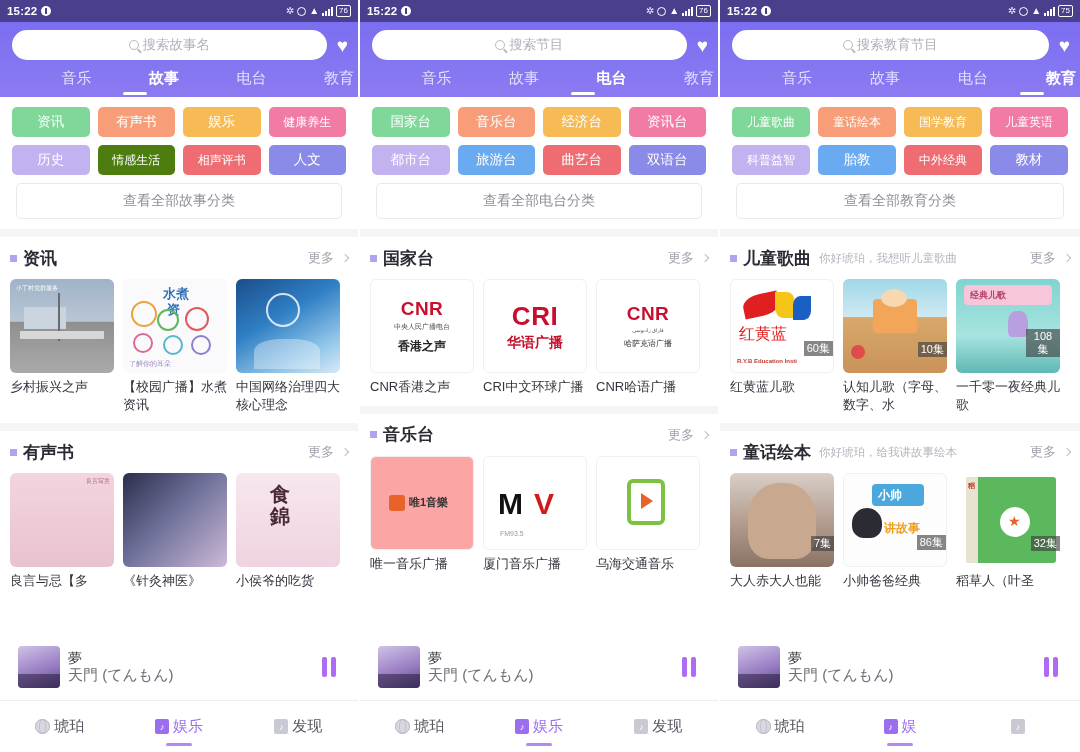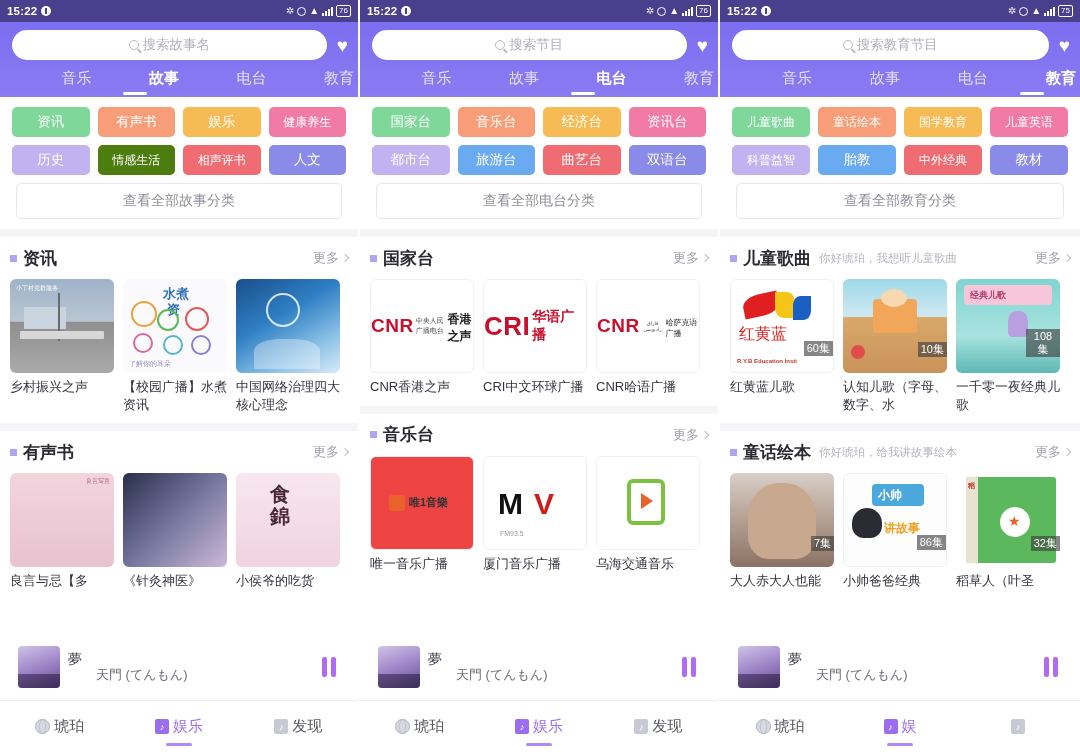--- a/index.html
+++ b/index.html
@@ -109,21 +109,21 @@
   }
   .bullet {
     width: 7px; height: 7px; background: #b0a4f0; flex: 0 0 auto;
   }
   .sectitle { font-size: 17px; color: #2a2a33; font-weight: bold; }
   .sechint {
     font-size: 11.5px; color: #b4b4bd; flex: 1; white-space: nowrap;
     overflow: hidden; margin-left: 2px;
   }
   .secmore {
-    margin-left: auto; display: flex; align-items: center; gap: 3px;
+    margin-left: auto; display: flex; align-items: center; gap: 8px;
     color: #a0a0ab; font-size: 13px; white-space: nowrap;
   }
   .chev {
     width: 6px; height: 6px; border-right: 1.4px solid #bdbdc6;
     border-top: 1.4px solid #bdbdc6; transform: rotate(45deg);
   }
 
   .cards { display: flex; gap: 9px; }
   .card { width: 104px; }
   .thumb {
@@ -136,21 +136,21 @@
   }
   .eps {
     position: absolute; right: 0; bottom: 16px; background: rgba(60,60,60,.62);
     color: #fff; font-size: 11px; padding: 1px 3px; line-height: 1.2;
     max-width: 34px; text-align: center;
   }
 
   
   .t-fill { position: absolute; inset: 0; }
   .t-center {
-    position: absolute; inset: 0; display: flex; flex-direction: row;
+    position: absolute; inset: 0; display: flex; flex-direction: column;
     align-items: center; justify-content: center; gap: 2px;
   }
   .logo-red { color: #c8102e; font-weight: bold; letter-spacing: .5px; }
 
   
   .player {
     position: absolute; left: 10px; right: 10px; bottom: 60px; height: 50px;
     background: rgba(255,255,255,.72); border-radius: 6px;
     display: flex; align-items: center; padding: 0 8px; gap: 8px;
   }
@@ -158,21 +158,21 @@
     width: 42px; height: 42px; border-radius: 4px; flex: 0 0 auto;
     background: linear-gradient(160deg,#cfc3e8,#9a7fc4 55%,#5d4b86);
     position: relative; overflow: hidden;
   }
   .pl-cover::after {
     content: ""; position: absolute; left: 0; right: 0; bottom: 0; height: 14px;
     background: rgba(20,10,40,.45);
   }
   .pl-meta { flex: 1; min-width: 0; }
   .pl-title { font-size: 14px; color: #3a3a44; line-height: 1.15; }
-  .pl-sub { font-size: 13px; color: #6d6d78; line-height: 1.25; margin-left: 28px; }
+  .pl-sub { font-size: 15px; color: #6d6d78; line-height: 1.25; }
   .pl-pause { display: flex; gap: 4px; flex: 0 0 auto; padding-right: 4px; }
   .pl-pause i { width: 5px; height: 20px; background: #b06bf5; border-radius: 2px; }
 
   
   .bottomnav {
     position: absolute; left: 0; right: 0; bottom: 0; height: 52px;
     background: #fff; border-top: 1px solid #eeeef2;
     display: flex; align-items: center;
   }
   .navitem {
@@ -465,21 +465,21 @@
       <div class="sechead">
         <span class="bullet"></span>
         <span class="sectitle">音乐台</span>
         <span class="secmore">
           <span>更多</span>
           <span class="chev"></span>
         </span>
       </div>
       <div class="cards">
         <div class="card">
-          <div class="thumb" style="background:#ef4444;border:1px solid #f0f0f3">
+          <div class="thumb" style="background:#fca5a5;border:1px solid #f0f0f3">
             <div style="position:absolute;left:18px;top:38px;width:16px;height:16px;background:#e8622a;border-radius:3px"></div>
             <div style="position:absolute;left:38px;top:38px;font-size:11px;color:#333;font-weight:bold">唯1音樂</div>
           </div>
           <div class="cardtitle">唯一音乐广播</div>
         </div>
         <div class="card">
           <div class="thumb" style="background:#fff;border:1px solid #f0f0f3">
             <div style="position:absolute;left:14px;top:30px;font-size:30px;font-weight:bold;color:#111;letter-spacing:-2px">M</div>
             <div style="position:absolute;left:50px;top:30px;font-size:30px;font-weight:bold;color:#d01b1b;letter-spacing:-2px">V</div>
             <div style="position:absolute;left:16px;bottom:12px;font-size:7px;color:#999">FM93.5</div>

